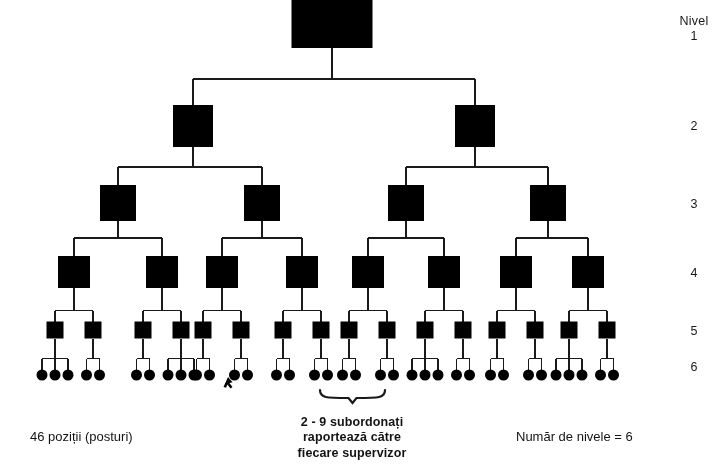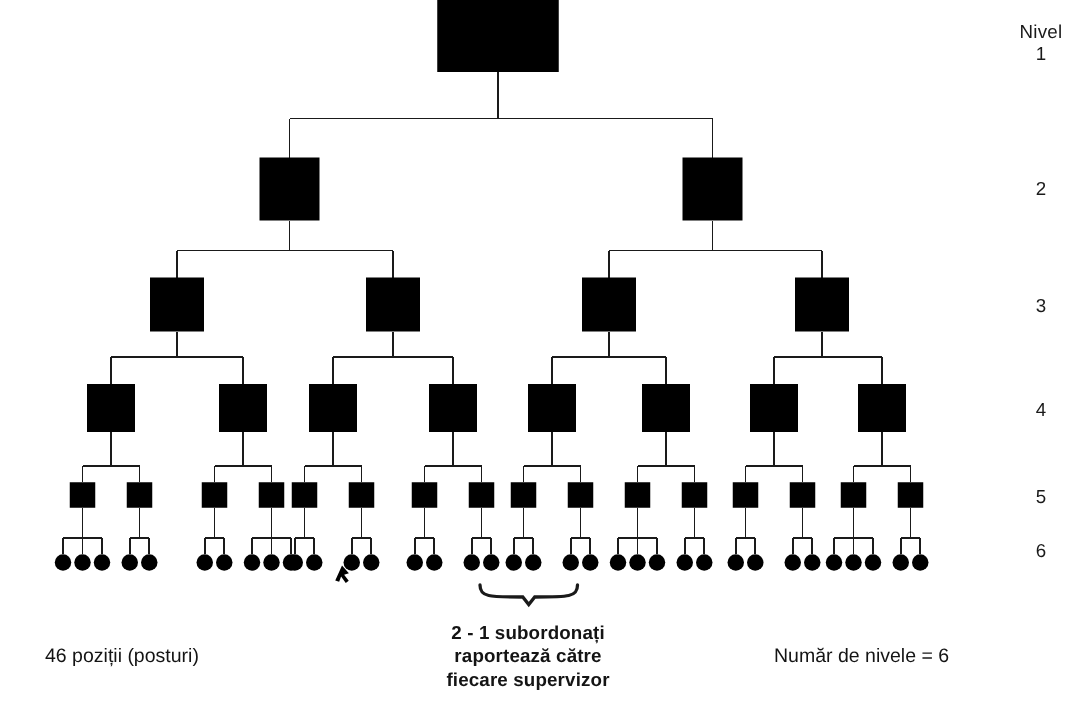--- a/index.html
+++ b/index.html
@@ -256,19 +256,19 @@
   <div class="lvl-label" style="left:666px;top:14px;width:56px;">Nivel
 1</div>
   <div class="lvl-label" style="left:666px;top:119px;width:56px;">2</div>
   <div class="lvl-label" style="left:666px;top:197px;width:56px;">3</div>
   <div class="lvl-label" style="left:666px;top:266px;width:56px;">4</div>
   <div class="lvl-label" style="left:666px;top:324px;width:56px;">5</div>
   <div class="lvl-label" style="left:666px;top:360px;width:56px;">6</div>
 
   <div class="caption" style="left:30px;top:429px;width:220px;">46 poziții (posturi)</div>
 
-  <div class="caption center" style="left:272px;top:415px;width:160px;">2 - 1 subordonați
+  <div class="caption center" style="left:272px;top:415px;width:160px;">2 - 9 subordonați
 raportează către
 fiecare supervizor</div>
 
   <div class="caption" style="left:516px;top:429px;width:220px;">Număr de nivele = 6</div>
 
 </div>
 
 </body></html>

